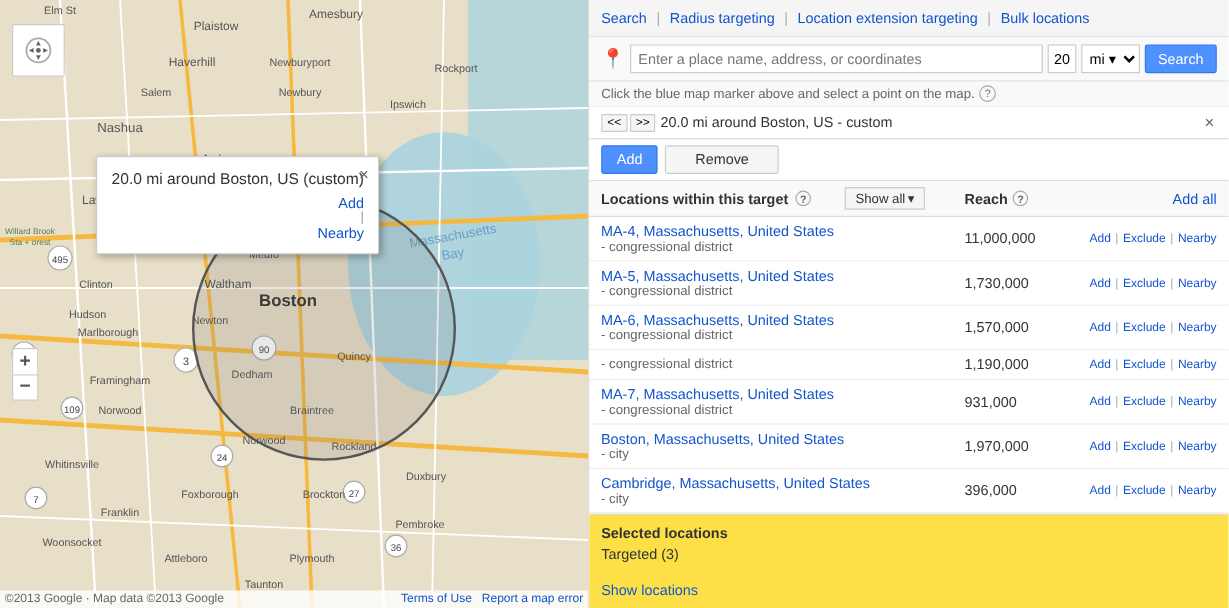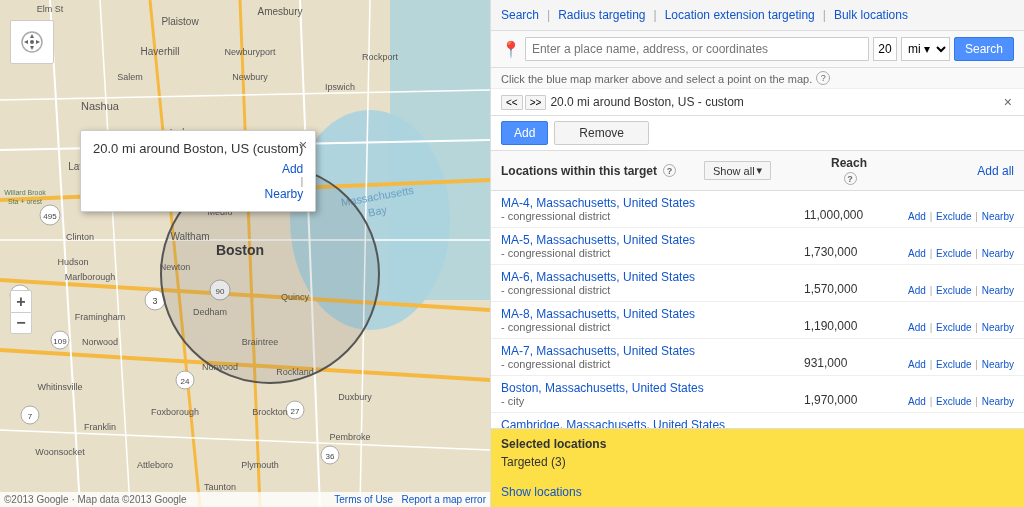--- a/index.html
+++ b/index.html
@@ -345,37 +345,36 @@
     }
 
     .col-reach {
       width: 90px;
       font-weight: bold;
       font-size: 12px;
       color: #333;
       display: flex;
       align-items: center;
       gap: 2px;
-      flex-direction: column;
     }
 
     .col-actions {
       width: 120px;
       text-align: right;
     }
 
     .add-all-link {
       color: #1155cc;
       text-decoration: none;
       font-size: 12px;
     }
 
     .table-row {
       display: flex;
-      align-items: flex-end;
+      align-items: center;
       padding: 5px 10px;
       border-bottom: 1px solid #eee;
     }
 
     .row-location {
       flex: 1;
       font-size: 12px;
     }
 
     .row-location a {
@@ -698,21 +697,20 @@
         <div><a href="#">MA-6, Massachusetts, United States</a></div>
         <div class="sub">- congressional district</div>
       </div>
       <div class="row-reach">1,570,000</div>
       <div class="row-actions">
         <a href="#">Add</a><span class="sep"> | </span><a href="#">Exclude</a><span class="sep"> | </span><a href="#">Nearby</a>
       </div>
     </div>
         <div class="table-row">
       <div class="row-location">
-        <div><a href="#">MA-8, Massachusetts, United States</a></div>
         <div class="sub">- congressional district</div>
       </div>
       <div class="row-reach">1,190,000</div>
       <div class="row-actions">
         <a href="#">Add</a><span class="sep"> | </span><a href="#">Exclude</a><span class="sep"> | </span><a href="#">Nearby</a>
       </div>
     </div>
         <div class="table-row">
       <div class="row-location">
         <div><a href="#">MA-7, Massachusetts, United States</a></div>

